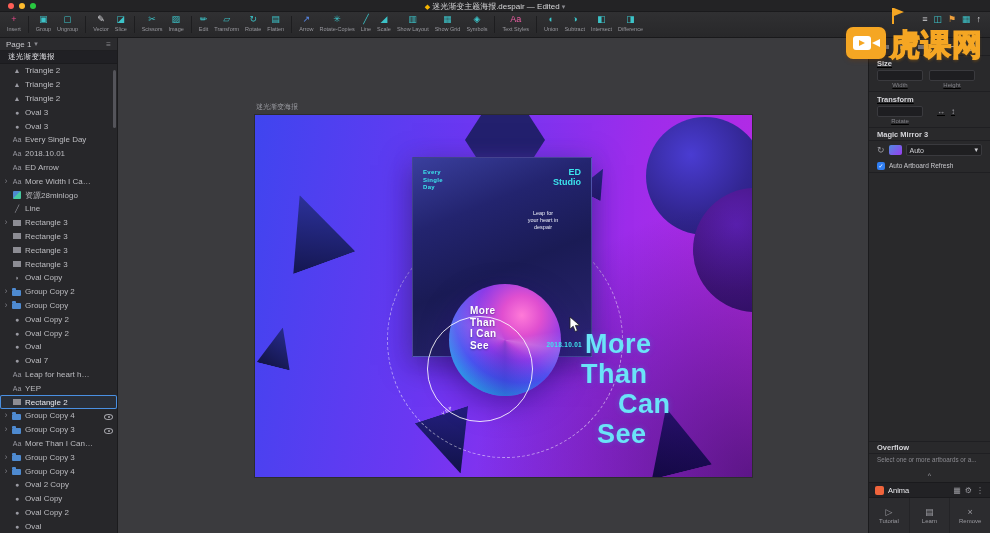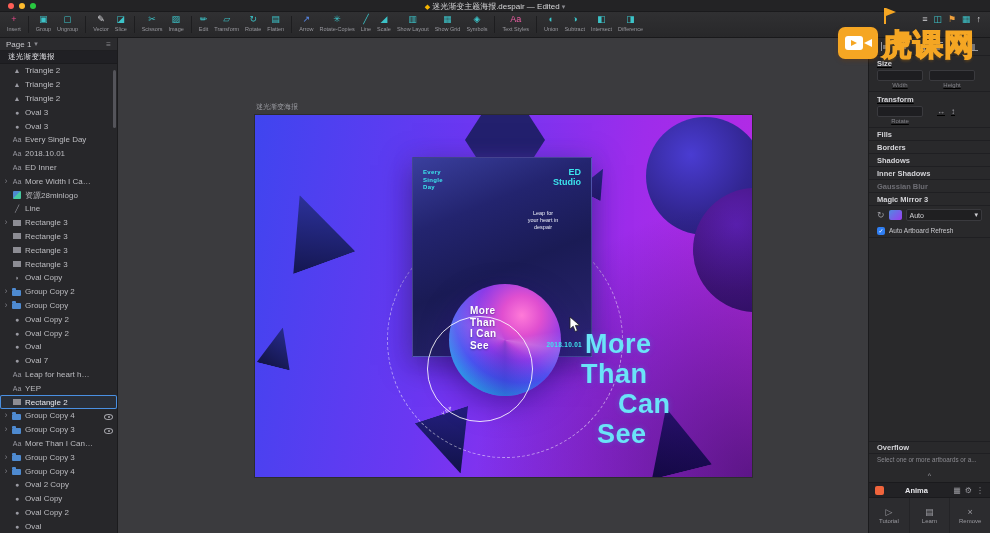--- a/index.html
+++ b/index.html
@@ -162,30 +162,30 @@
          line-height:8px; text-align:center; }
   .ins-spacer { flex:1; }
   .overflow-row { border-top:1px solid #1f1f22; }
   .hint { height:18px; flex:0 0 18px; padding:2px 8px; font-size:6.3px; color:#8a8a90;
           line-height:8px; overflow:hidden; }
   .caret-row { height:10px; flex:0 0 10px; text-align:center; font-size:7px; color:#9a9aa0;
                line-height:8px; }
   .anima-bar { height:15px; flex:0 0 15px; background:#222225; border-top:1px solid #1a1a1d;
                display:flex; align-items:center; gap:4px; padding:0 6px; }
   .an-chip { width:9px; height:9px; border-radius:2px; background:#f0643c; }
-  .an-label { font-size:7.5px; font-weight:bold; color:#e8e8ec;margin-left:17px; }
+  .an-label { font-size:7.5px; font-weight:normal; color:#e8e8ec; }
   .an-icons { margin-left:auto; display:flex; gap:4px; color:#9a9aa0; font-size:8px; }
   .ifooter { height:36px; flex:0 0 36px; display:flex; background:#2c2c2f; border-top:1px solid #1a1a1d; }
   .fbtn { flex:1; display:flex; flex-direction:column; align-items:center; justify-content:center;
           gap:1px; color:#9a9aa0; }
   .fbtn + .fbtn { border-left:1px solid #242427; }
   .fic { font-size:9px; } .flb { font-size:6px; }
 
   
-  .watermark { position:absolute; top:22px; right:12px; width:142px; height:44px; z-index:60; }
+  .watermark { position:absolute; top:22px; right:4px; width:142px; height:44px; z-index:60; }
   .wm-flag { position:absolute; left:48px; top:-14px; width:14px; height:16px; }
   .wm-flag::before { content:""; position:absolute; left:0; top:0; bottom:0; width:2px; background:#f5a623; }
   .wm-flag::after { content:""; position:absolute; left:2px; top:0; width:0; height:0;
                     border-left:10px solid #f5a623; border-top:4px solid transparent;
                     border-bottom:4px solid transparent; }
   .wm-logo { position:absolute; left:2px; top:5px; width:40px; height:32px; background:#f5a623;
              border-radius:7px; box-shadow:0 2px 4px rgba(120,60,0,.35); }
   .wm-play { position:absolute; left:7px; top:9px; width:18px; height:14px; background:#fff; border-radius:3px; }
   .wm-play::after { content:""; position:absolute; left:6px; top:3.5px; width:0; height:0;
                     border-left:6px solid #f5a623; border-top:3.5px solid transparent;
@@ -374,21 +374,21 @@
           <span class="llabel">Every Single Day</span>
         </div>
         <div class="lrow">
           <span class="lchev"></span>
           <span class="ic-glyph">Aa</span>
           <span class="llabel">2018.10.01</span>
         </div>
         <div class="lrow">
           <span class="lchev"></span>
           <span class="ic-glyph">Aa</span>
-          <span class="llabel">ED Inner</span>
+          <span class="llabel">ED Arrow</span>
         </div>
         <div class="lrow">
           <span class="lchev">›</span>
           <span class="ic-glyph">Aa</span>
           <span class="llabel">More Width I Ca…</span>
         </div>
         <div class="lrow">
           <span class="lchev"></span>
           <span class="ic-img"></span>
           <span class="llabel">资源28minlogo</span>
@@ -603,37 +603,20 @@
           <div class="ibox"></div>
           <div class="sub">Rotate</div>
         </div>
         <div class="flips">
           <span>↔</span>
           <span>↕</span>
         </div>
       </div>
     </div>
 
-    <div id="style-sections">
-        <div class="sec-row">
-          <span>Fills</span>
-        </div>
-        <div class="sec-row">
-          <span>Borders</span>
-        </div>
-        <div class="sec-row">
-          <span>Shadows</span>
-        </div>
-        <div class="sec-row">
-          <span>Inner Shadows</span>
-        </div>
-        <div class="sec-row dim">
-          <span>Gaussian Blur</span>
-        </div>
-      </div>
 
     <div class="sec-row">
       <span>Magic Mirror 3</span>
     </div>
     <div class="mm-controls">
       <span class="mm-refresh">↻</span>
       <span class="mm-chip"></span>
       <span class="mm-select">
         <span>Auto</span>
         <span>▾</span>

